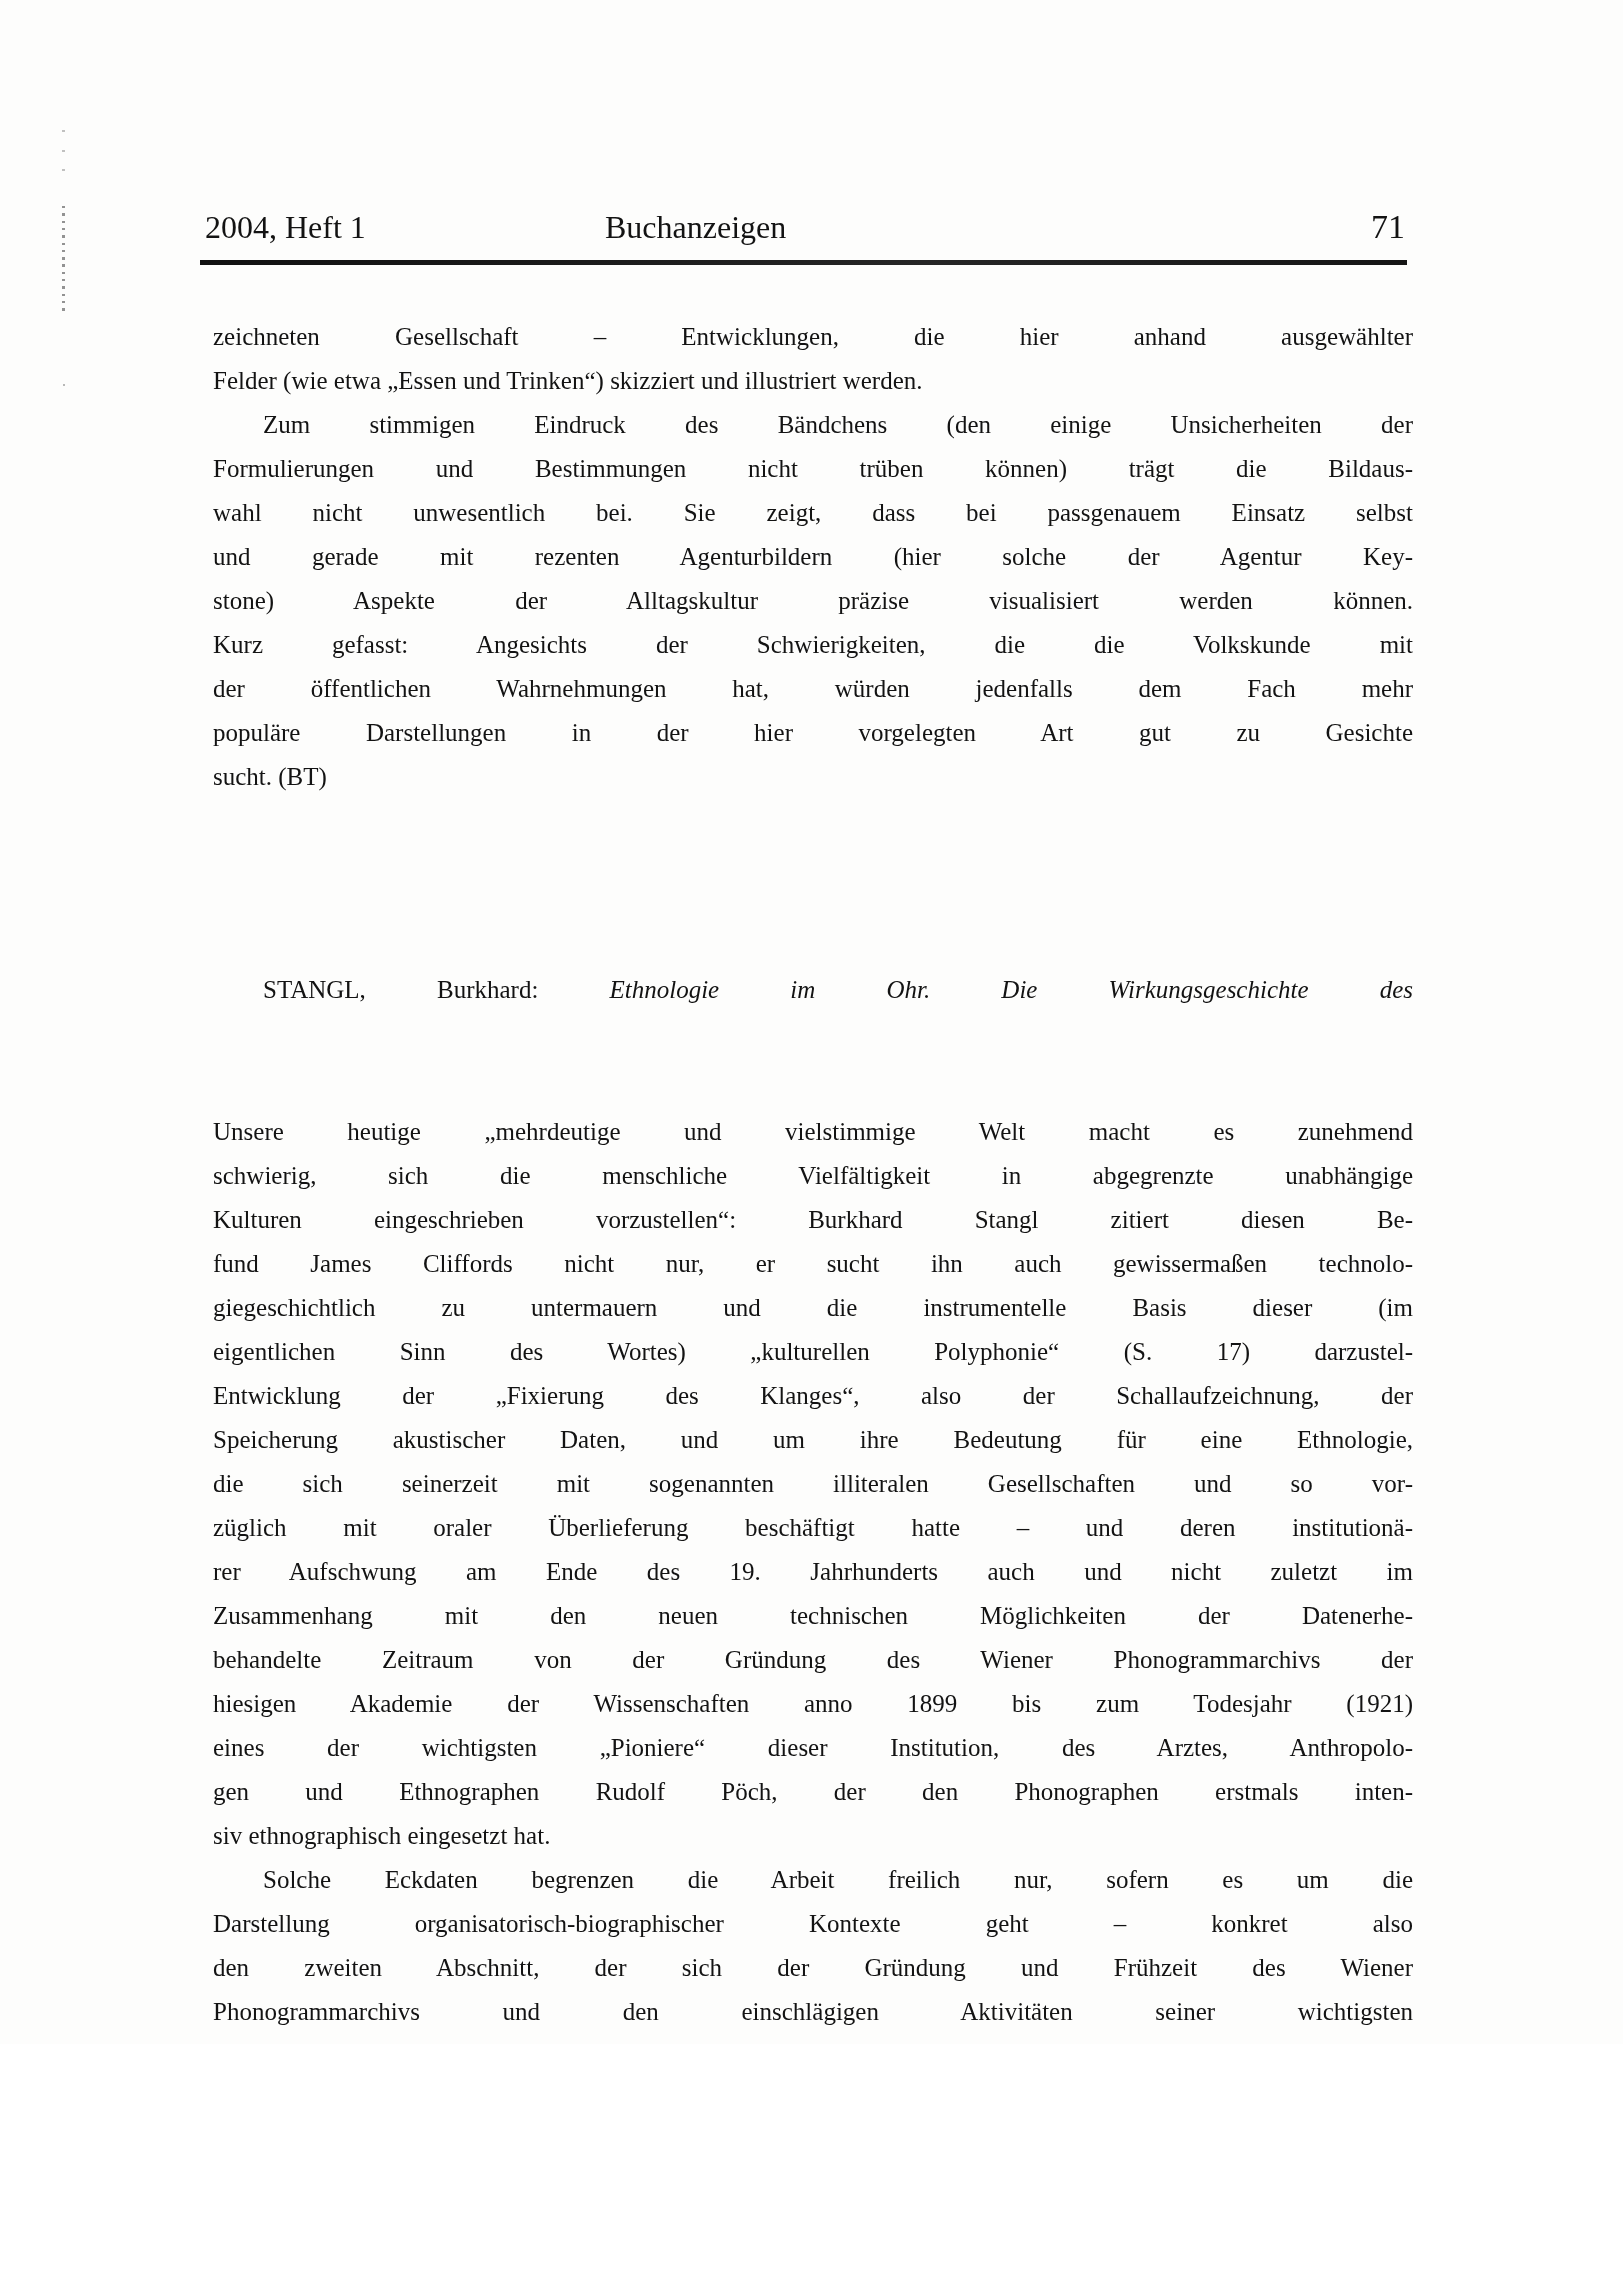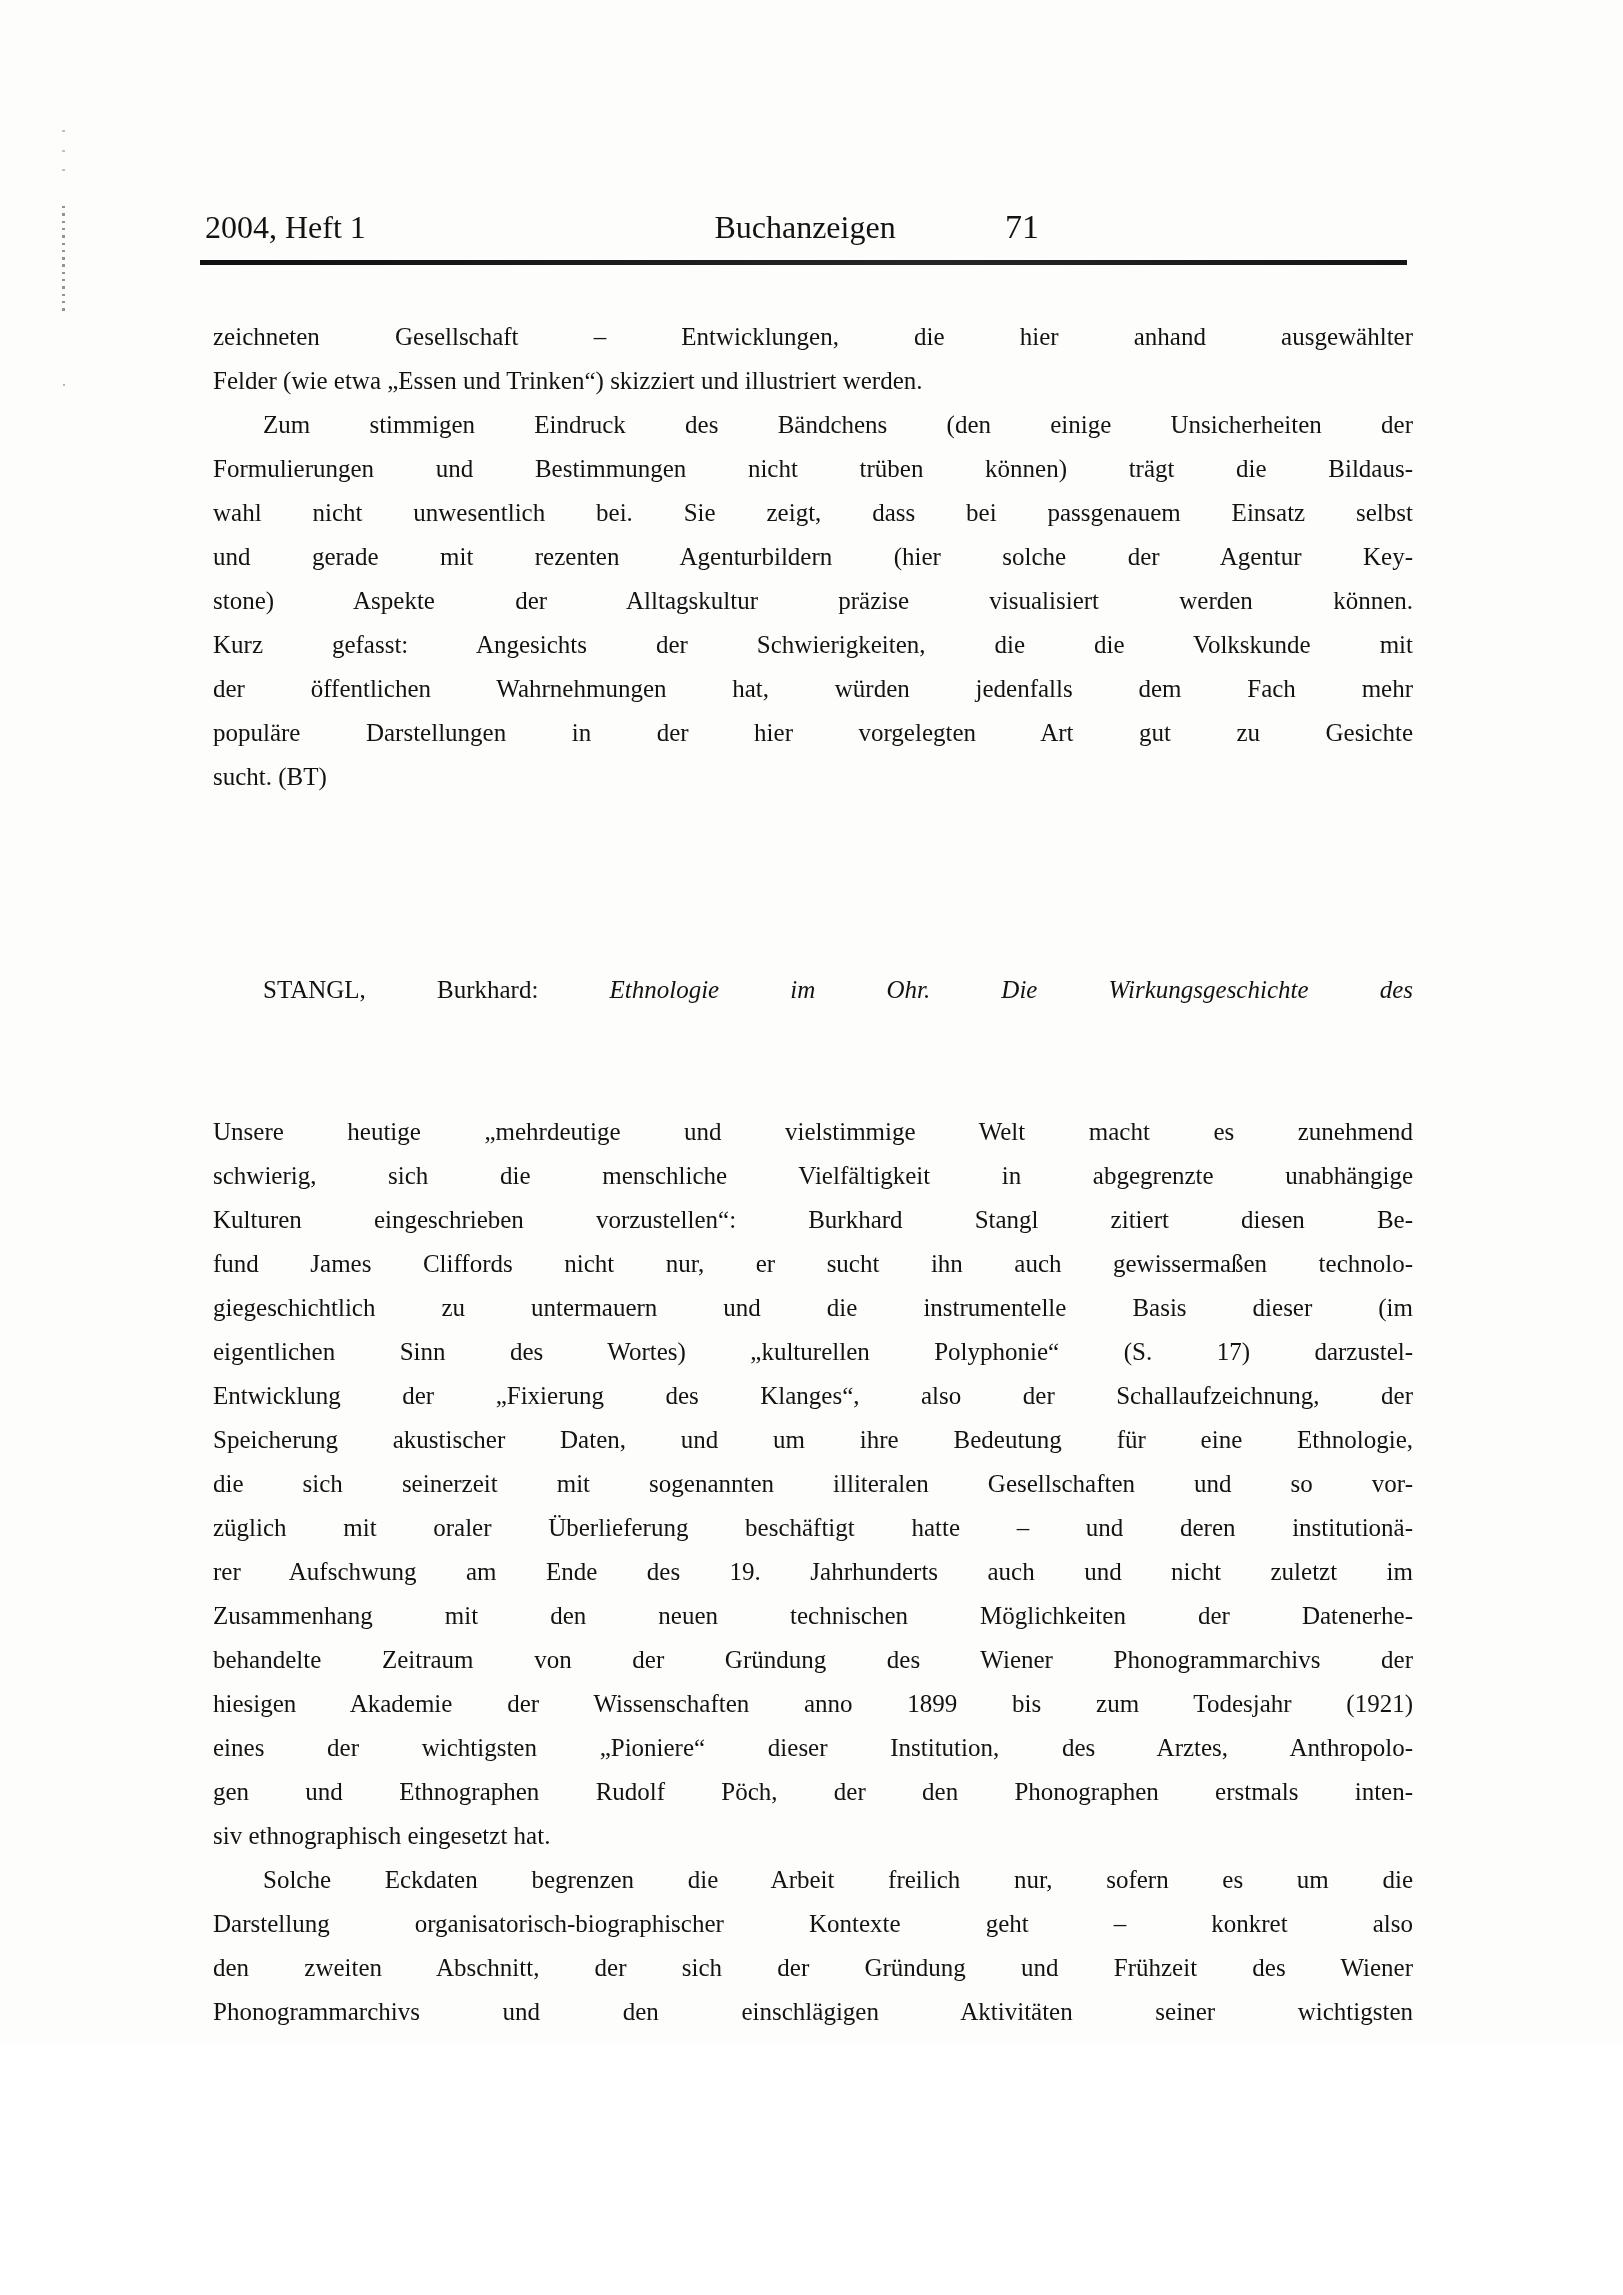--- a/index.html
+++ b/index.html
@@ -11,22 +11,22 @@
     color:#131313;
     overflow:hidden;
   }
   
   .pagehead {
     position:absolute; left:205px; top:208px; width:1200px;
     display:flex; align-items:baseline;
     font-size:32px; line-height:37px;
   }
   .h-left  { flex:1; text-align:left;  }
-  .h-center{ flex:1; text-align:center;}
-  .h-right { flex:1; font-size:34px; }
+  .h-center{ flex:1; text-align:left;}
+  .h-right { flex:1; text-align:right; font-size:34px; }
   .rule {
     position:absolute; left:200px; top:260px; width:1207px; height:4.9px;
     background:linear-gradient(90deg,#111 0%,#1c1c1c 35%,#262626 60%,#151515 100%);
   }
   
   .textblock {
     position:absolute; left:213px; width:1200px;
     font-size:25px; line-height:44px;
     text-align:justify;
   }

